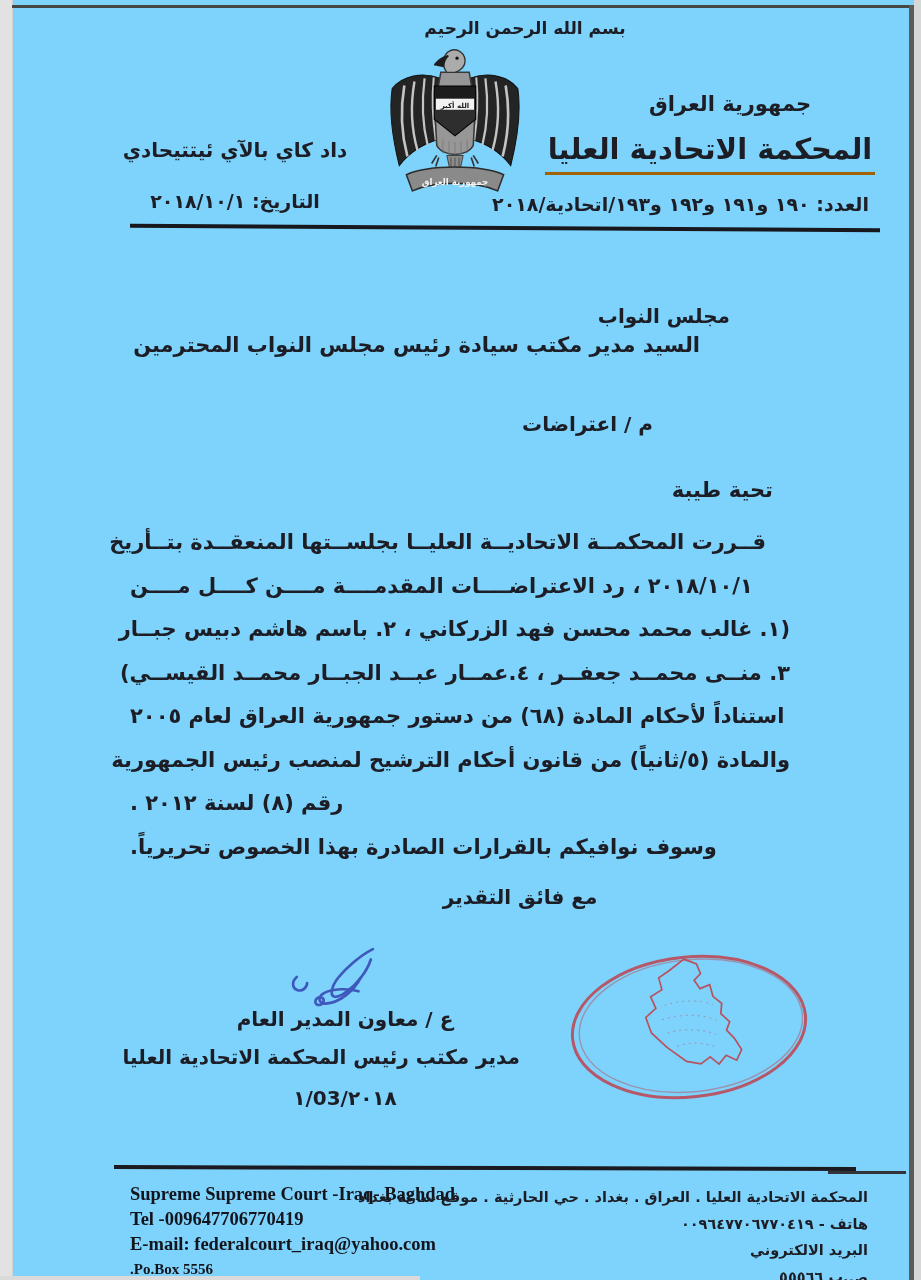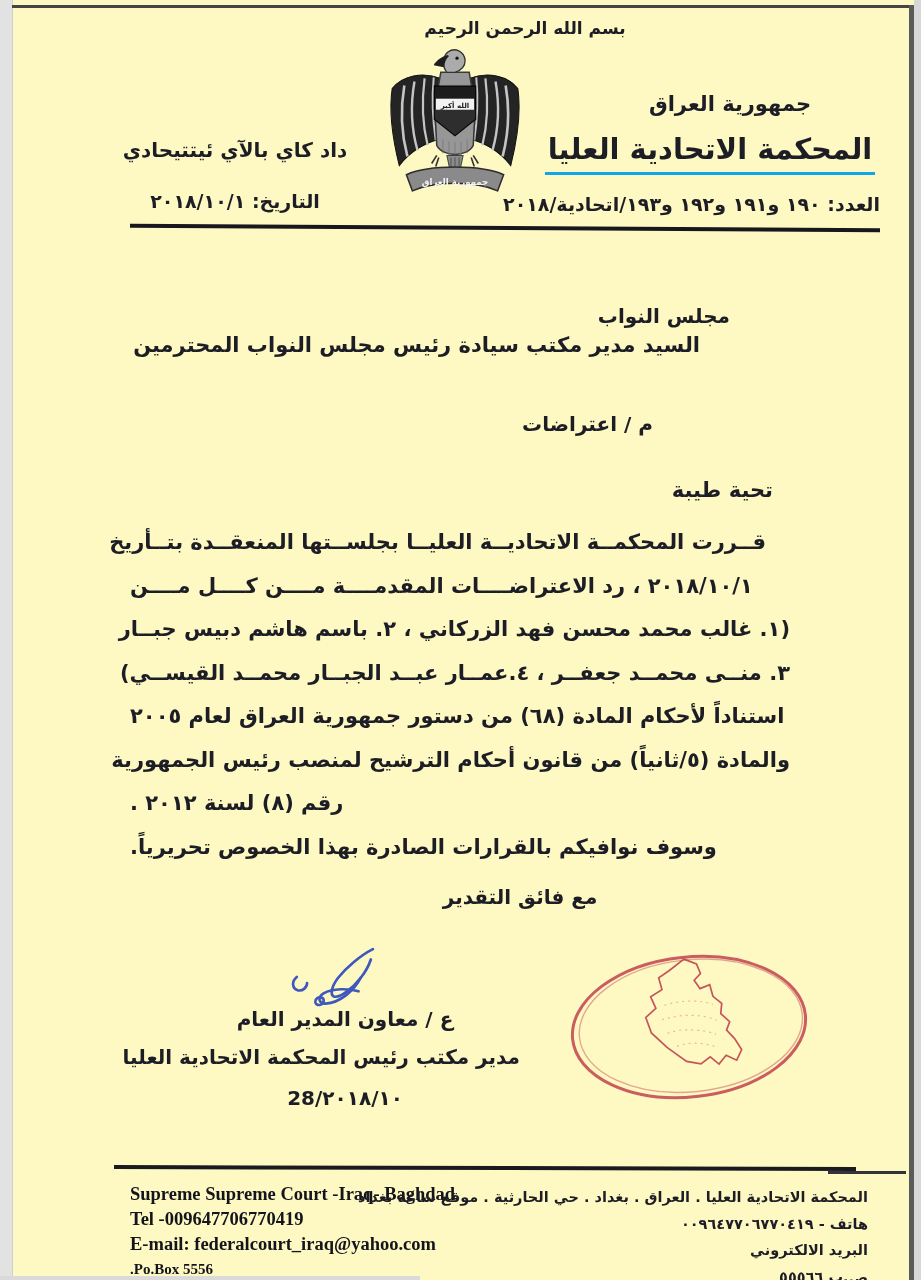--- a/index.html
+++ b/index.html
@@ -1,32 +1,32 @@
 <!DOCTYPE html>
 <html lang="ar"><head>
 <meta charset="utf-8">
 <style>
   html,body{margin:0;padding:0;background:#c9c9c9;}
-  .canvas{position:relative;width:921px;height:1280px;background:#fef9c3;overflow:hidden;
+  .canvas{position:relative;width:921px;height:1280px;background:#7dd3fc;overflow:hidden;
           font-family:"DejaVu Sans",sans-serif;color:#1d1d26;}
   .abs{position:absolute;}
   .ar{direction:rtl;font-weight:bold;white-space:nowrap;color:#1d1d26;}
   .center{text-align:center;}
   
   .scan-left{left:0;top:0;width:12px;height:1280px;background:#e2e2e2;border-right:1px solid #d0d0d0;}
   .scan-top{left:12px;top:5px;width:905px;height:3px;background:#454545;}
   .scan-right-dark{left:909px;top:5px;width:5px;height:1275px;background:#5a5a5a;}
   .scan-right-light{left:914px;top:0;width:7px;height:1280px;background:#d7d7d7;}
   .scan-bottom{left:0;top:1276px;width:420px;height:4px;background:#dadada;}
   
   .bismillah{left:420px;top:18px;width:210px;font-size:17px;}
   .hdr-right-country{left:590px;top:92px;width:280px;font-size:21px;}
   .hdr-right-court{left:525px;top:132px;width:370px;font-size:29px;}
-  .hdr-right-court span{display:inline-block;border-bottom:3px solid #0ea5e9;padding:0 3px 6px;}
-  .hdr-right-number{right:41px;top:193px;font-size:19px;}
+  .hdr-right-court span{display:inline-block;border-bottom:3px solid #a16207;padding:0 3px 6px;}
+  .hdr-right-number{right:52px;top:193px;font-size:19px;}
   .hdr-left-country{left:110px;top:92px;width:250px;font-size:21px;}
   .hdr-left-court{left:95px;top:138px;width:280px;font-size:20px;}
   .hdr-left-date{left:95px;top:190px;width:280px;font-size:19px;}
   .rule-header{left:130px;top:226px;width:750px;height:4px;background:#17171d;transform:rotate(0.35deg);}
   
   .addressee{right:191px;top:292px;font-size:20px;margin-top:12px;}
   .addressee2{right:221px;top:333px;font-size:21px;}
   .subject{left:495px;top:412px;width:185px;font-size:20px;}
   .greeting{right:148px;top:478px;font-size:21px;}
   .para{right:131px;top:521px;width:660px;font-size:21px;}
@@ -129,21 +129,21 @@
     <g stroke="#3f58bc" stroke-width="2.6" fill="none" stroke-linecap="round" stroke-linejoin="round">
       <path d="M92,6 C80,12 66,24 58,34 C52,42 50,50 54,52 C60,54 72,44 80,34 C84,29 88,22 90,16"></path>
       <path d="M80,34 C74,46 60,58 46,59 C39,59 38,53 44,49 C53,44 68,44 78,47"></path>
       <path d="M18,33 C13,37 13,44 19,46 C24,47 28,43 28,39"></path>
       <path d="M36,57 c0,-3 3,-5 6,-4 c3,1 3,6 -1,7 c-3,1 -5,-1 -5,-3"></path>
     </g>
   </svg>
 
   <div class="abs ar center sig-line1">ع / معاون المدير العام</div>
   <div class="abs ar center sig-line2">مدير مكتب رئيس المحكمة الاتحادية العليا</div>
-  <div class="abs ar center sig-date">٢٠١٨/١٠/28</div>
+  <div class="abs ar center sig-date">٢٠١٨/03/١</div>
 
   <svg class="abs" style="left:563px;top:943px;" width="252" height="168" viewBox="0 0 252 168">
     <g transform="rotate(-6 126 84)" stroke="#c0424e" fill="none">
       <ellipse cx="126" cy="84" rx="117" ry="70" stroke-width="3" opacity="0.85"></ellipse>
       <ellipse cx="128" cy="83" rx="112" ry="66" stroke-width="1.4" opacity="0.45"></ellipse>
       <path stroke-width="1.7" opacity="0.9" d="M128,16 L140,22 L143,32 L136,38 L141,47 L151,44 L153,56 L161,64 L159,74 L167,83 L163,91 L170,100 L176,112 L170,122 L160,116 L152,124 L144,116 L134,122 L120,118 L102,102 L88,86 L84,70 L95,62 L91,50 L103,44 L101,32 L112,26 Z"></path>
       <g stroke-width="1.2" opacity="0.35" stroke-dasharray="2,4">
         <path d="M104,60 C120,56 140,58 152,64"></path>
         <path d="M100,74 C118,70 140,72 154,80"></path>
         <path d="M104,88 C120,84 140,88 152,94"></path>

